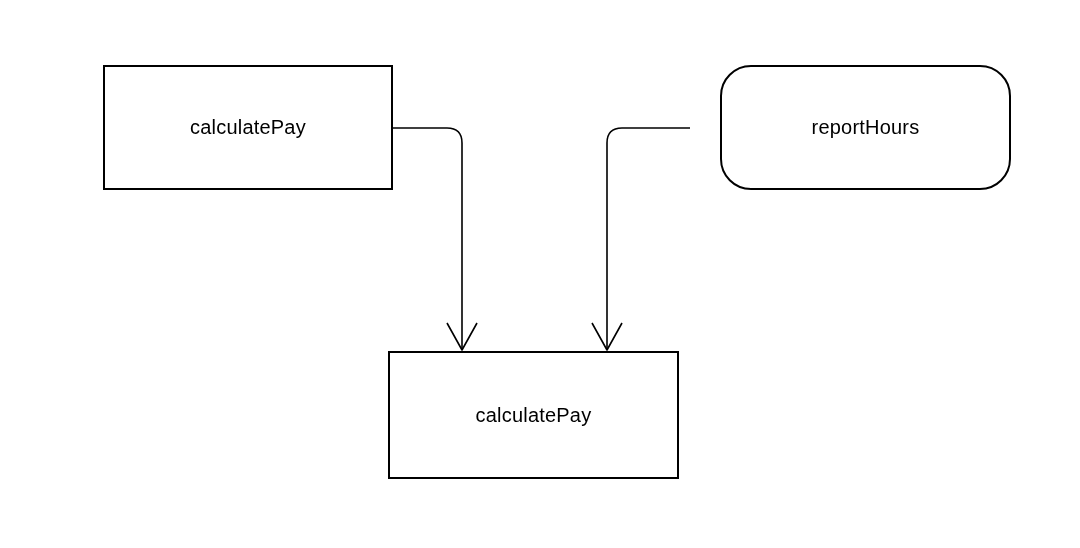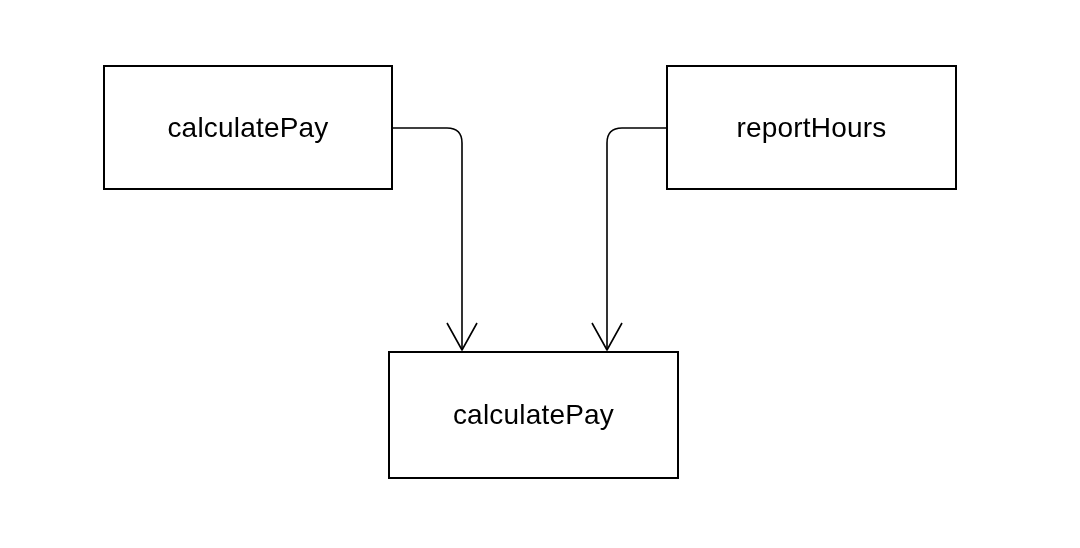--- a/index.html
+++ b/index.html
@@ -18,27 +18,27 @@
   .node {
     position: absolute;
     box-sizing: border-box;
     border: 2px solid #000000;
     background: #ffffff;
     display: flex;
     align-items: center;
     justify-content: center;
   }
   .node-label {
-    font-size: 28px;
+    font-size: 20px;
     color: #000000;
     letter-spacing: 0.2px;
     white-space: nowrap;
   }
   #node-calculatepay { left: 103px; top: 65px;  width: 290px; height: 125px; }
-  #node-reporthours  { left: 666px; top: 65px;  width: 291px; height: 125px; }
+  #node-reporthours  { left: 720px; top: 65px;  width: 291px; height: 125px; border-radius: 31px; }
   #node-regularhours { left: 388px; top: 351px; width: 291px; height: 128px; }
   .edges-layer {
     position: absolute;
     left: 0; top: 0;
     width: 1080px;
     height: 548px;
     pointer-events: none;
   }
   .edge {
     fill: none;

